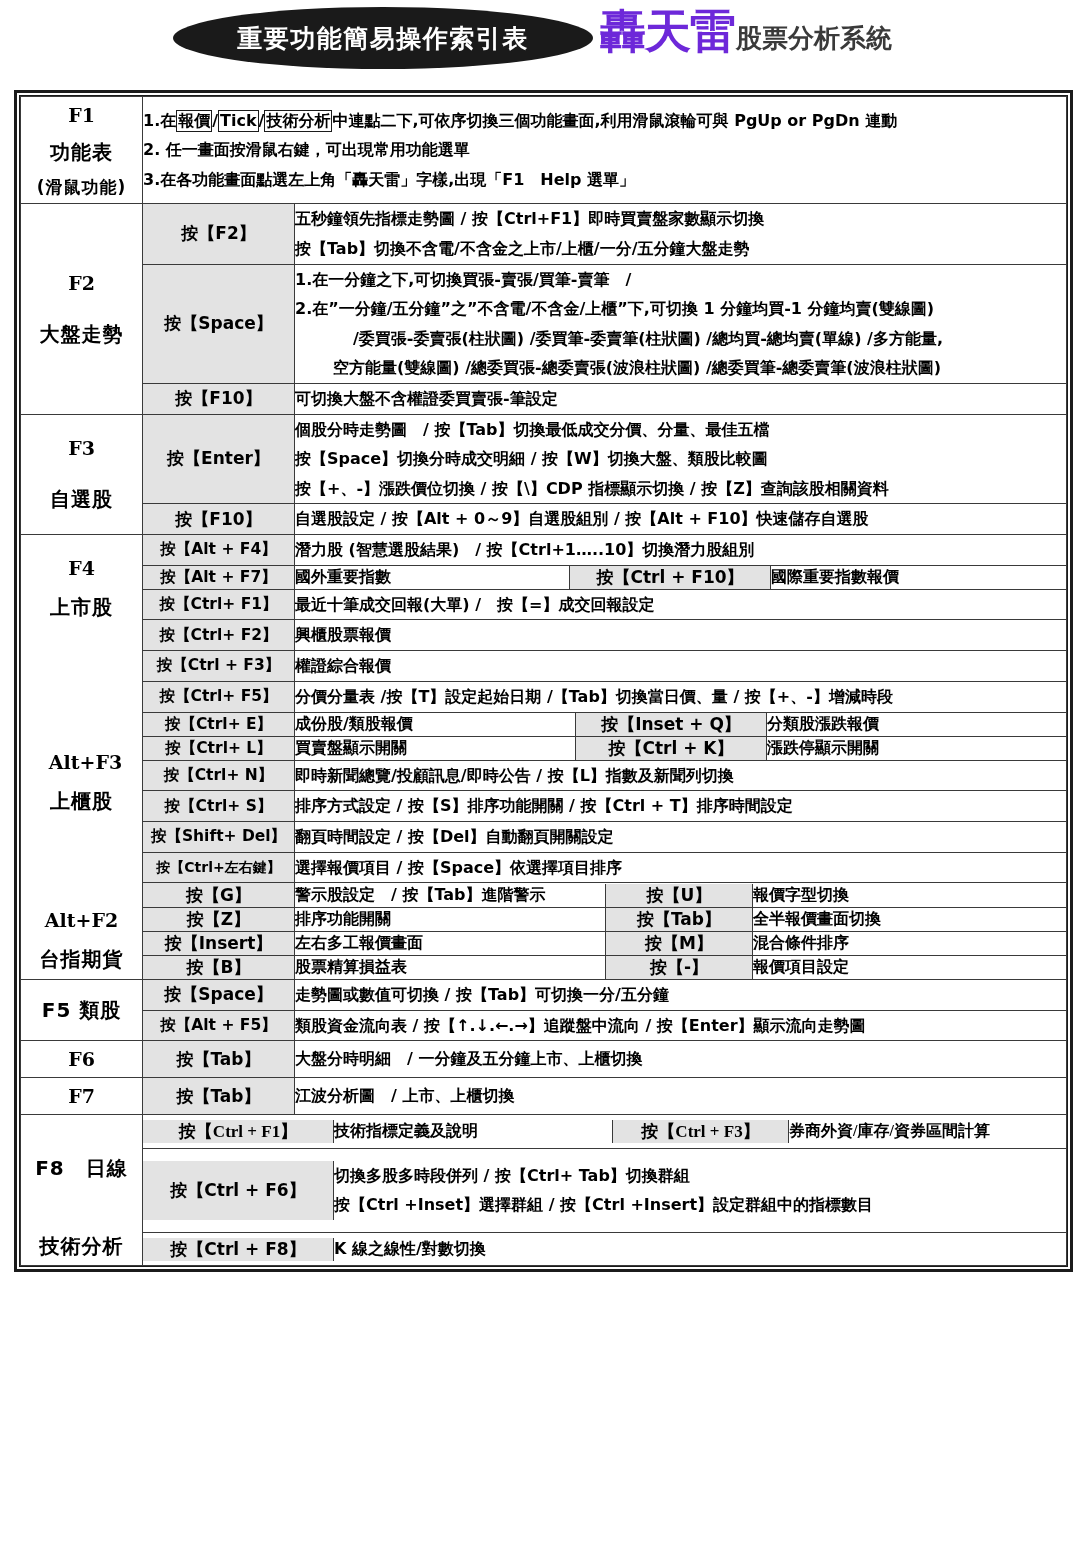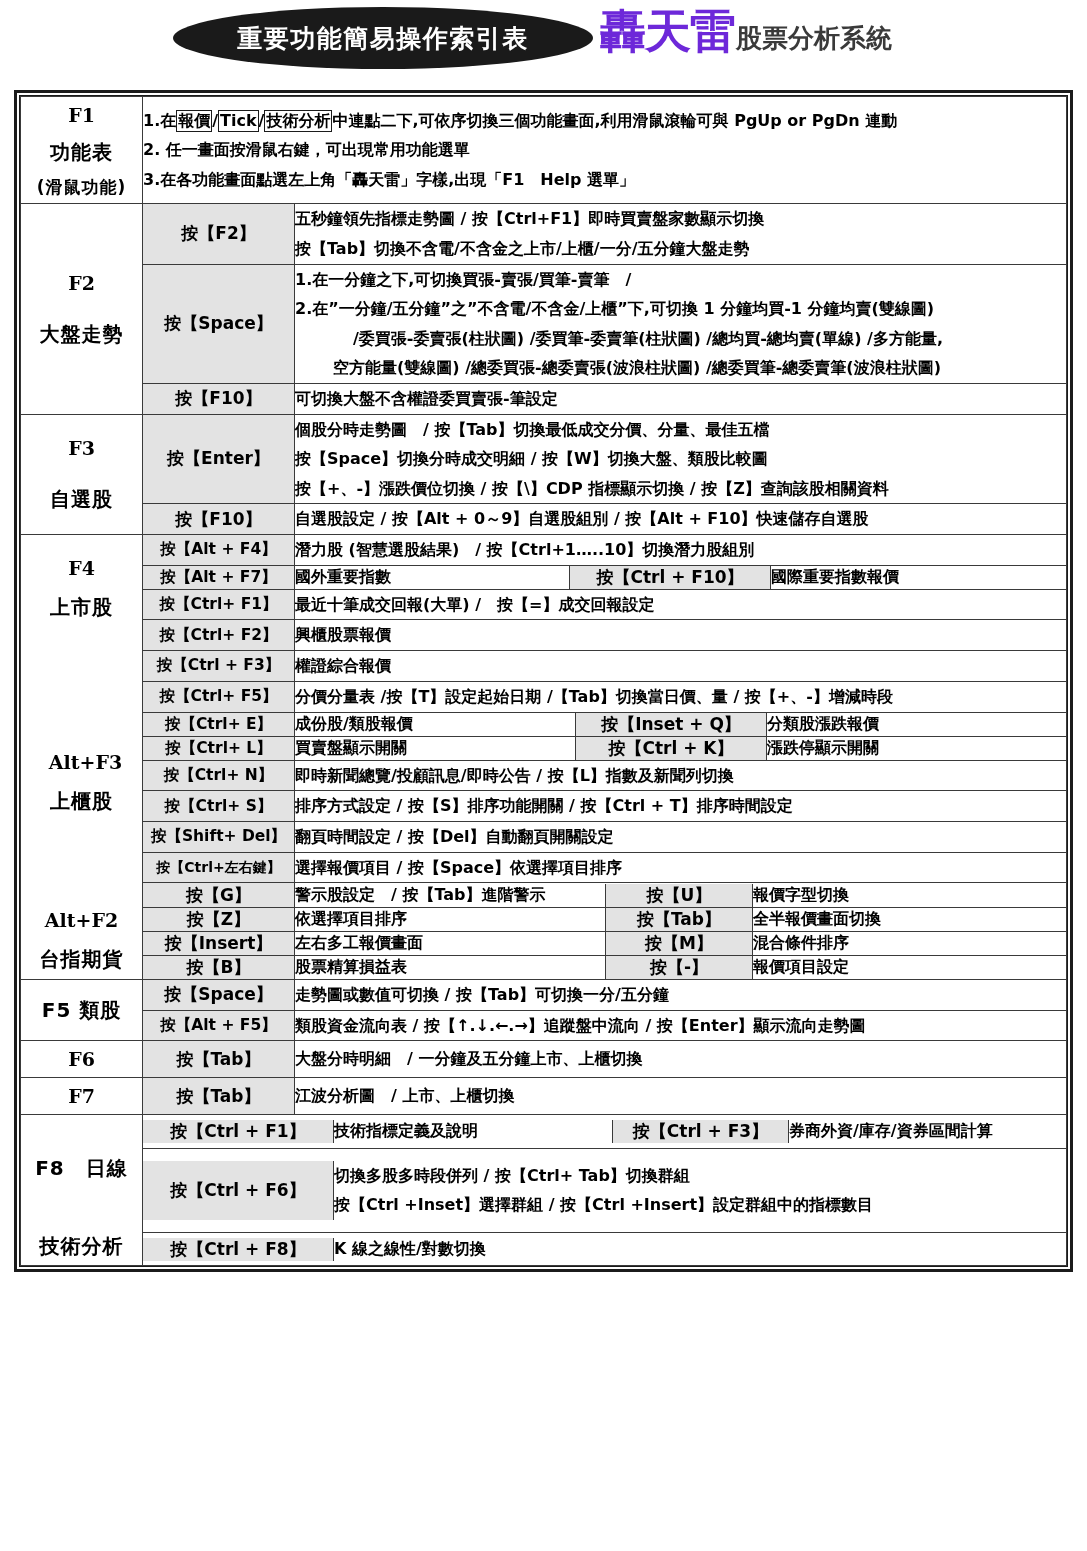--- a/index.html
+++ b/index.html
@@ -310,21 +310,21 @@
                   </tbody>
                 </table>
         </td>
       </tr>
       <tr>
         <td class="key-cell">按【Z】</td>
         <td style="padding:0;">
           <table class="split">
                   <tbody>
                     <tr>
-            <td class="sp-desc" style="width:310px;">依選擇項目排序</td>
+            <td class="sp-desc" style="width:310px;">排序功能開關</td>
             <td class="sp-key" style="width:146px;">按【Tab】</td>
             <td class="sp-desc">全半報價畫面切換</td>
           </tr>
                   </tbody>
                 </table>
         </td>
       </tr>
       <tr>
         <td class="key-cell">按【Insert】</td>
         <td style="padding:0;">
@@ -388,21 +388,21 @@
         <td class="desc-cell one">
           <span class="ln">江波分析圖　/ 上市、上櫃切換</span>
         </td>
       </tr>
 
       <tr>
         <td class="label-cell" rowspan="3">
           <span class="lbl cjk" style="margin-top:34px;">F8　日線</span>
           <span class="lbl cjk" style="margin-top:40px;">技術分析</span>
         </td>
-        <td colspan="2" style="padding:0;">
+        <td colspan="2" style="padding:0;font-family:Liberation Serif, serif;">
           <table class="split">
                   <tbody>
                     <tr>
             <td class="sp-key" style="width:190px;border-left:0 !important;">按【Ctrl + F1】</td>
             <td class="sp-desc" style="width:278px;">技術指標定義及說明</td>
             <td class="sp-key" style="width:175px;">按【Ctrl + F3】</td>
             <td class="sp-desc">券商外資/庫存/資券區間計算</td>
           </tr>
                   </tbody>
                 </table>

